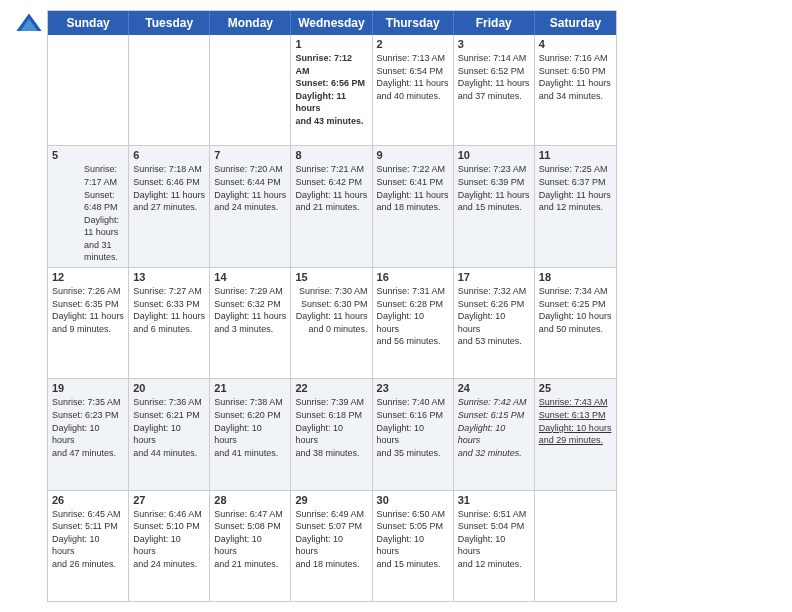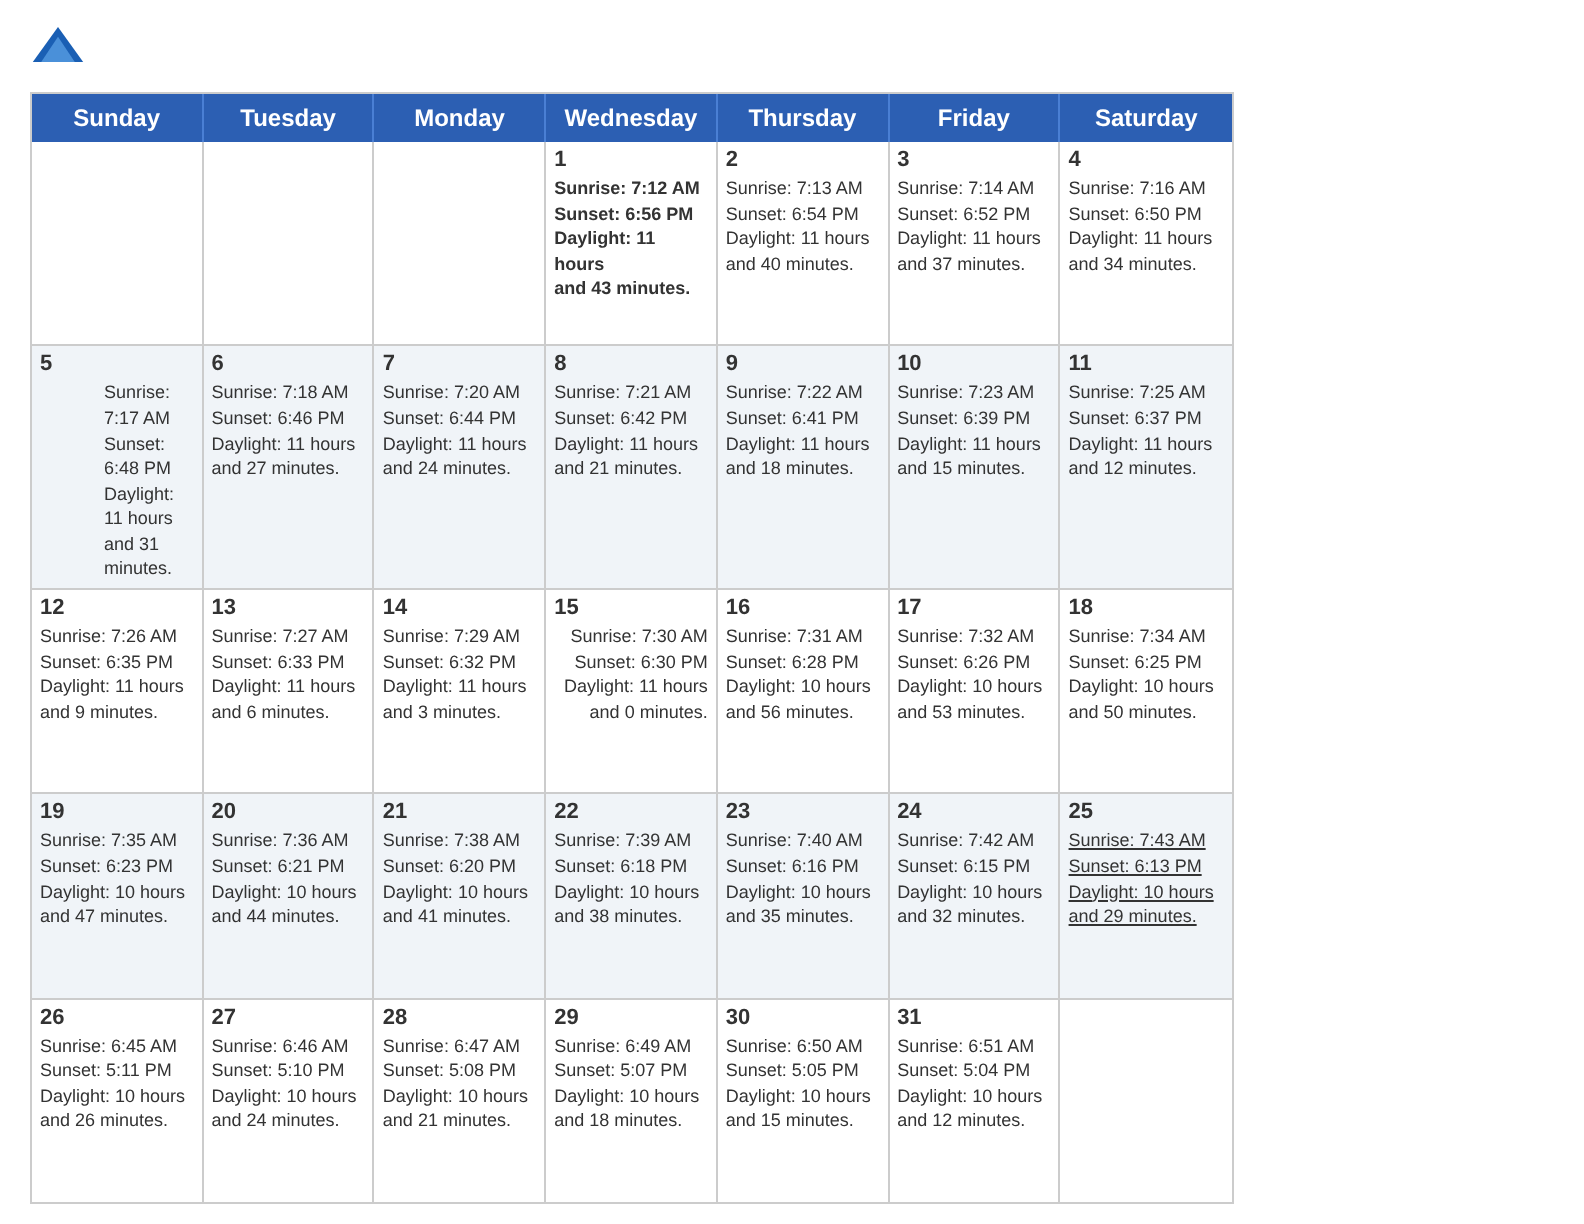--- a/index.html
+++ b/index.html
@@ -8,21 +8,21 @@
       background: #fff;
       width: 792px;
       height: 612px;
       overflow: hidden;
     }
     .page {
       width: 632px;
       height: 612px;
       background: #fff;
       display: flex;
-      flex-direction: column;
+      flex-direction: row;
       padding: 10px 15px 10px 15px;
     }
     .header {
       display: flex;
       justify-content: space-between;
       align-items: flex-start;
       margin-bottom: 8px;
     }
     .logo {
       display: flex;
@@ -316,21 +316,21 @@
           </div>
           <div class="cal-cell alt-row">
             <span class="day-num">23</span>
             <div class="cell-text" style="white-space: pre-line;">Sunrise: 7:40 AM
 Sunset: 6:16 PM
 Daylight: 10 hours
 and 35 minutes.</div>
           </div>
           <div class="cal-cell alt-row">
             <span class="day-num">24</span>
-            <div class="cell-text" style="white-space: pre-line;">Sunrise: 7:42 AM
+            <div class="cell-text" style="white-space: pre-line; font-style: italic;">Sunrise: 7:42 AM
 Sunset: 6:15 PM
 Daylight: 10 hours
 and 32 minutes.</div>
           </div>
           <div class="cal-cell alt-row">
             <span class="day-num">25</span>
             <div class="cell-text" style="white-space: pre-line; text-decoration: underline;">Sunrise: 7:43 AM
 Sunset: 6:13 PM
 Daylight: 10 hours
 and 29 minutes.</div>

